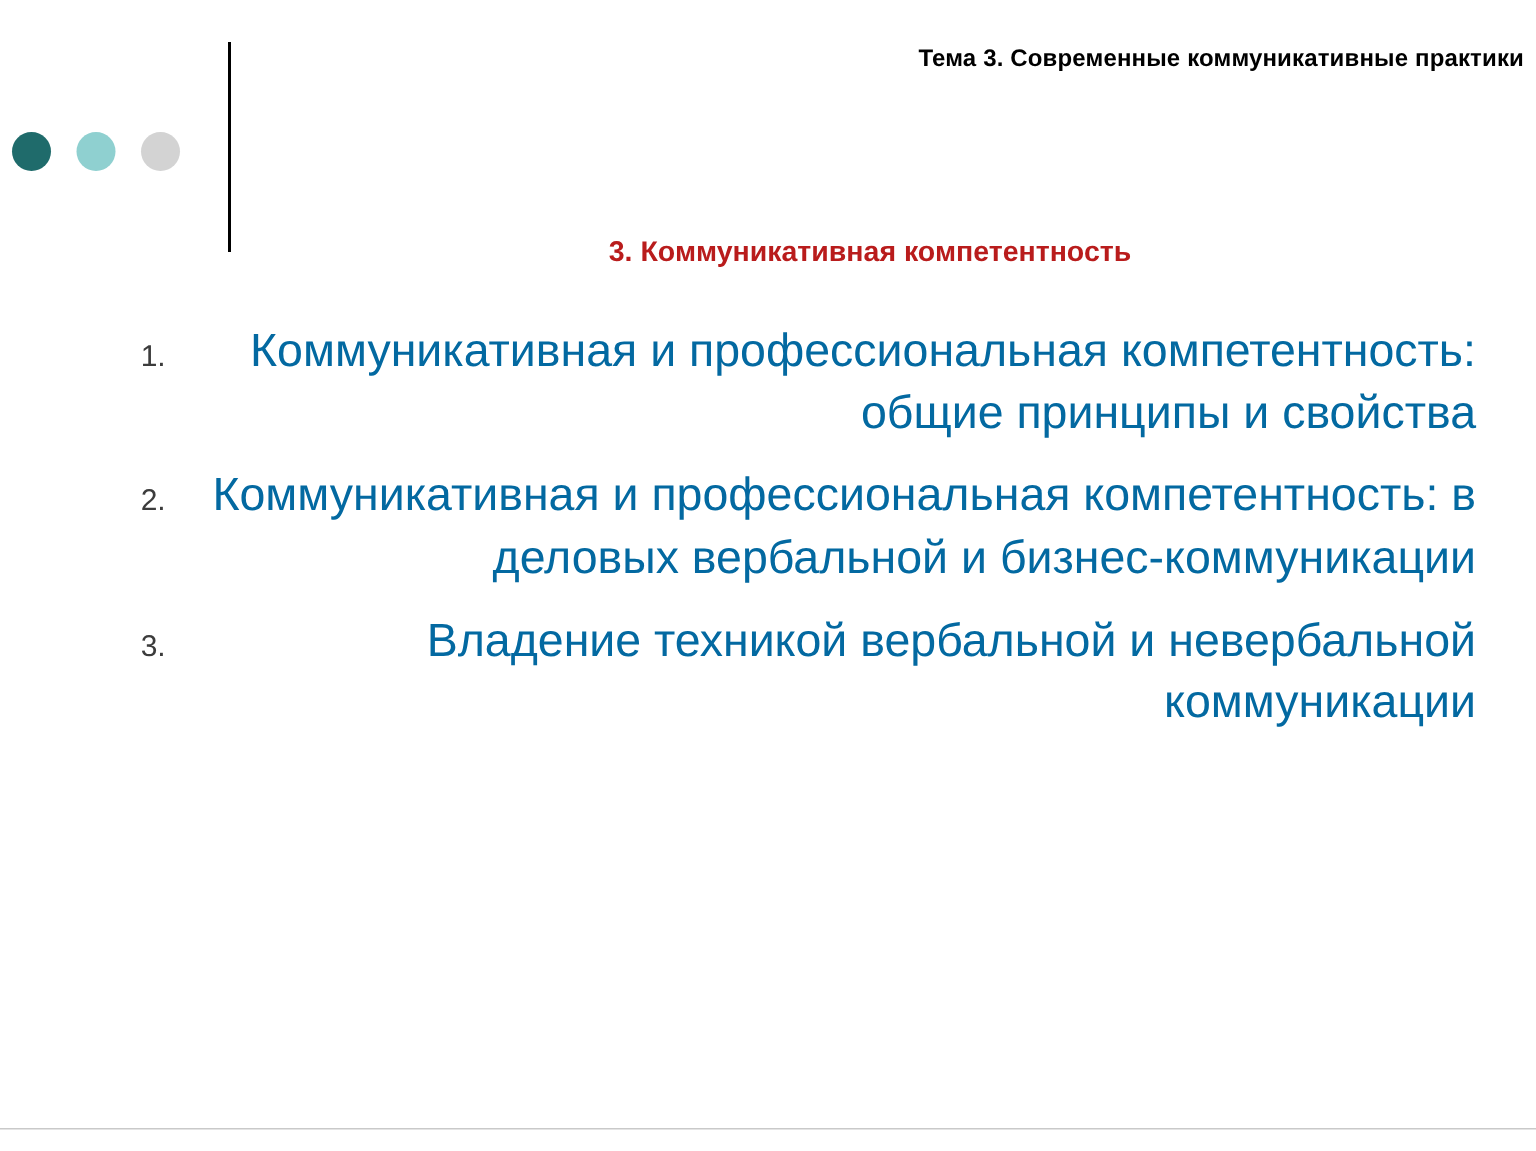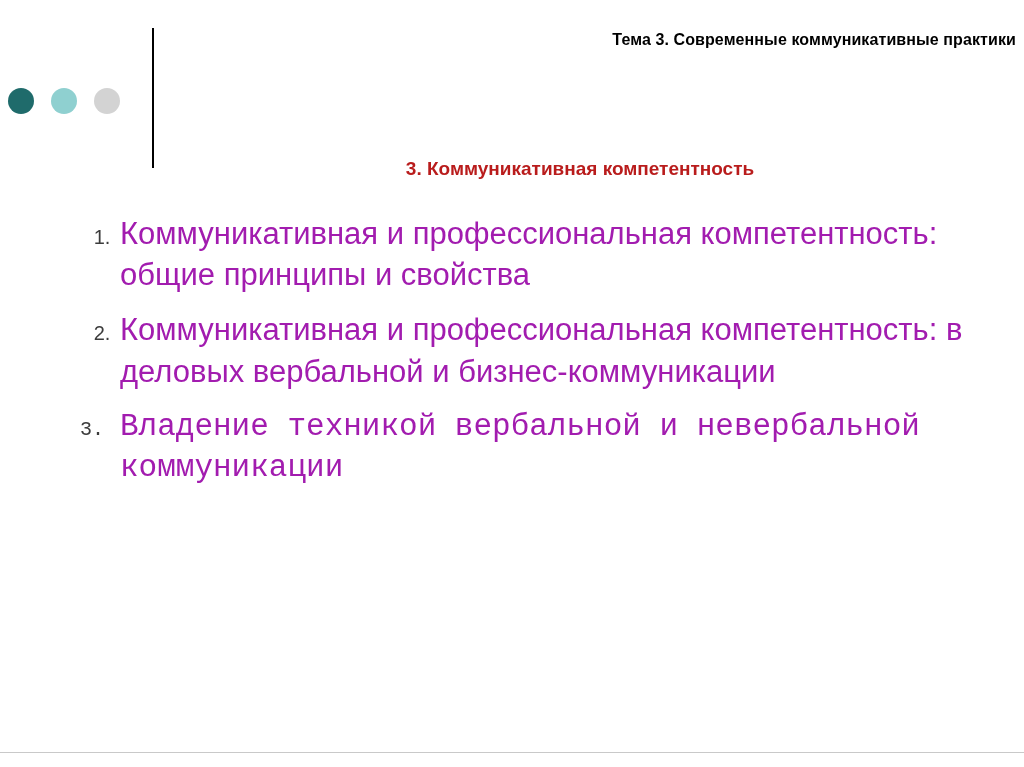--- a/index.html
+++ b/index.html
@@ -83,29 +83,29 @@
     color: #000000;
   }
   ol.main-list > li {
     font-size: 20px;
     color: #3c3c3c;
     margin: 0 0 14px 0;
     padding: 0;
   }
   ol.main-list > li:last-child {
     margin-bottom: 0;
-    font-family: Liberation Mono, monospace;
   }
   ol.main-list > li .item-text {
     display: block;
     font-size: 31px;
     line-height: 1.33;
-    color: #a21caf;
+    color: #0369a1;
     font-weight: normal;
     margin-left: 4px;
+    text-align: right;
   }
   
   .bottom-rule {
     position: absolute;
     left: 0;
     right: 0;
     bottom: 14px;
     height: 1px;
     background: #c9c9c9;
   }

